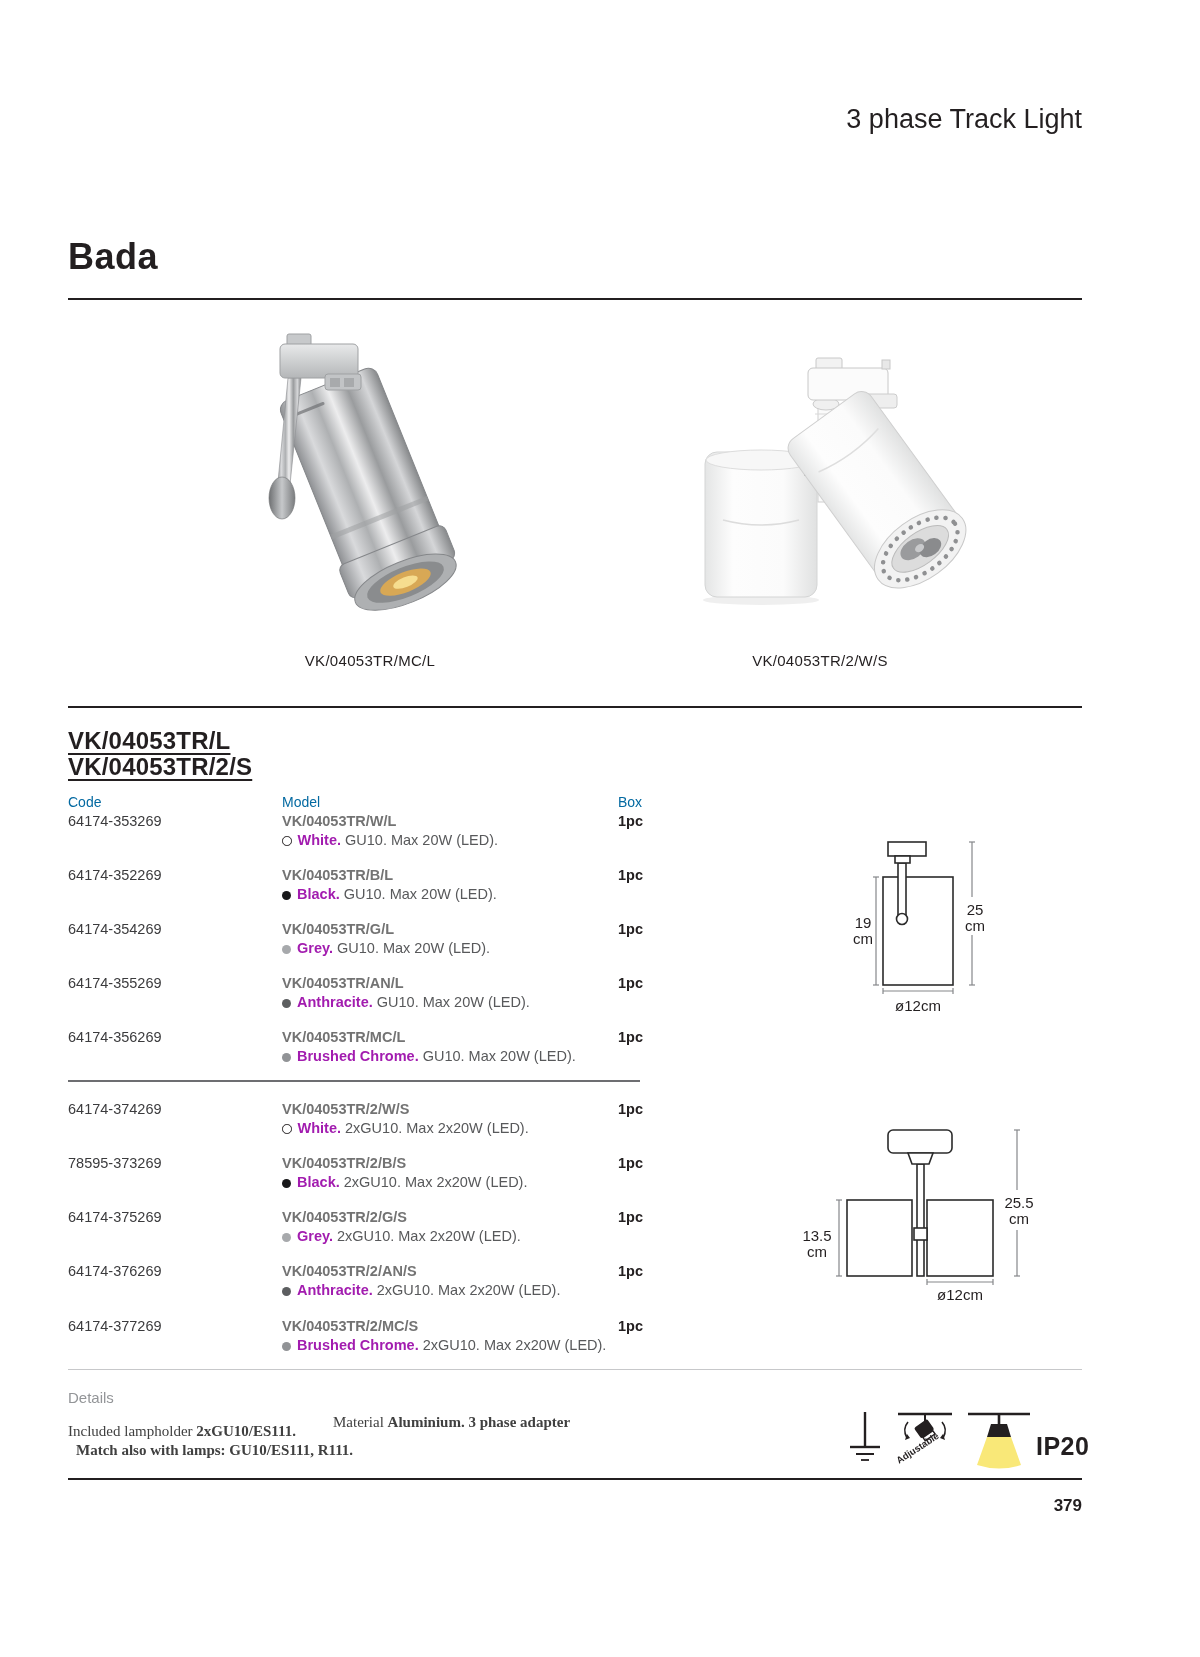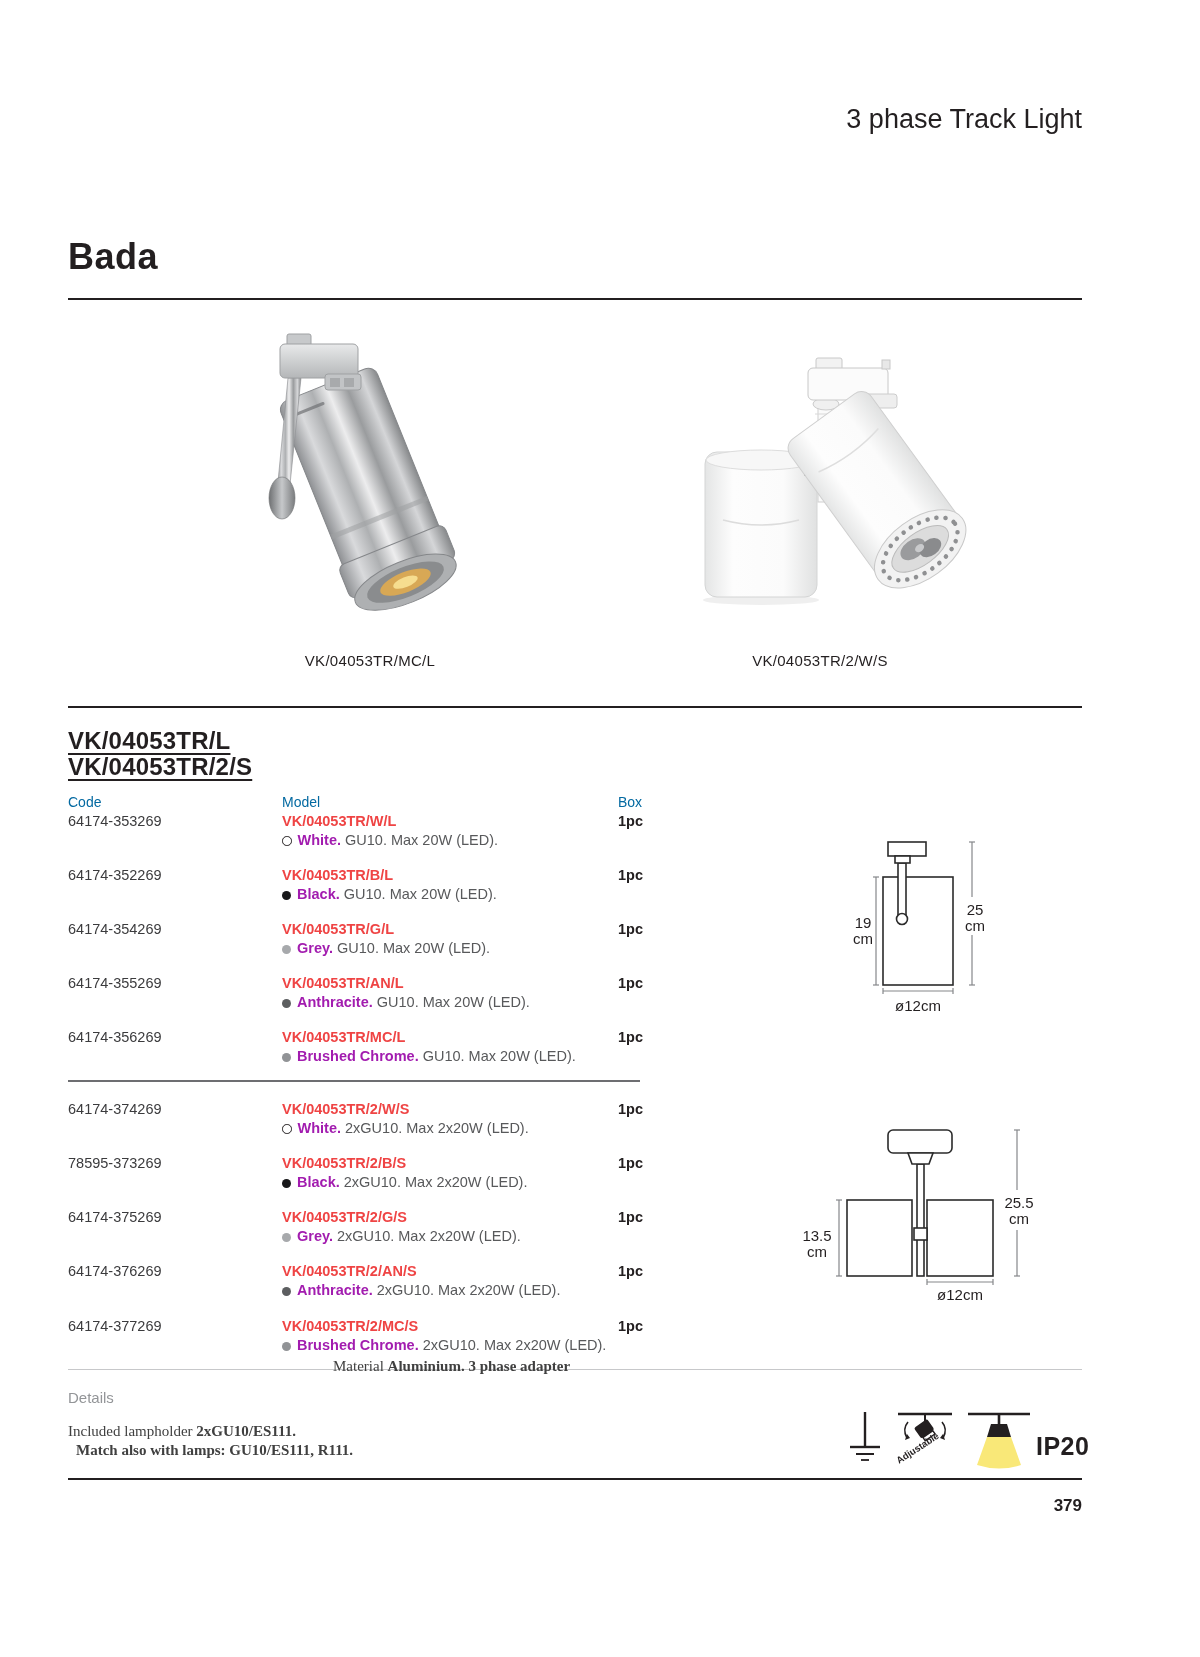--- a/index.html
+++ b/index.html
@@ -22,36 +22,36 @@
   
   .seccode{left:68px;font-size:24px;font-weight:700;text-decoration:underline;text-decoration-thickness:1.5px;text-underline-offset:4px;letter-spacing:.2px;text-align:center;}
   .sec1{top:727px;}
   .sec2{top:753px;}
   
   .thead{top:794px;left:68px;width:572px;font-size:14px;color:#0369a1;}
   .thead .h-model{position:absolute;left:214px;top:0;}
   .thead .h-box{position:absolute;left:550px;top:0;}
   .trow{position:absolute;left:68px;width:590px;height:42px;font-size:14.5px;}
   .c-code{position:absolute;left:0;top:0;color:#3b3b3d;}
-  .c-model{position:absolute;left:214px;top:0;font-weight:700;color:#ef4444;}
+  .c-model{position:absolute;left:214px;top:0;font-weight:700;color:#737373;}
   .c-box{position:absolute;left:550px;top:0;font-weight:700;color:#231f20;}
   .c-desc{position:absolute;left:214px;top:19px;color:#58595b;white-space:nowrap;}
   .c-desc b{color:#a21caf;margin-right:4px;}
   .dot{display:inline-block;width:9px;height:9px;border-radius:50%;margin-right:6px;vertical-align:-.5px;}
   .dot-white{background:#fff;border:1.4px solid #231f20;width:7.5px;height:7.5px;}
   .dot-black{background:#18181a;}
   .dot-grey{background:#a7a9ac;}
   .dot-anthracite{background:#5c5e60;}
   .dot-chrome{background:#919396;}
   
   .details-label{left:68px;top:1389px;font-size:15px;color:#939598;}
   .det-text{font-size:15px;color:#404040;font-family:Liberation Serif, serif;}
   .det-l1{left:68px;top:1423px;}
   .det-l2{left:68px;top:1442px;font-weight:600;margin-left:8px;}
-  .det-mat{left:333px;top:1358px;}
+  .det-mat{left:333px;top:1414px;}
   .det-text b{font-weight:700;}
   .pagenum{right:118px;top:1496px;font-size:17px;font-weight:700;margin-left:11px;}
   svg text{font-family:"Liberation Sans","DejaVu Sans",sans-serif;}
   .dim-label{font-size:15px;fill:#231f20;}
 </style>
 </head>
 <body>
 
 <div class="abs category">3 phase Track Light</div>
 <div class="abs title">Bada</div>

